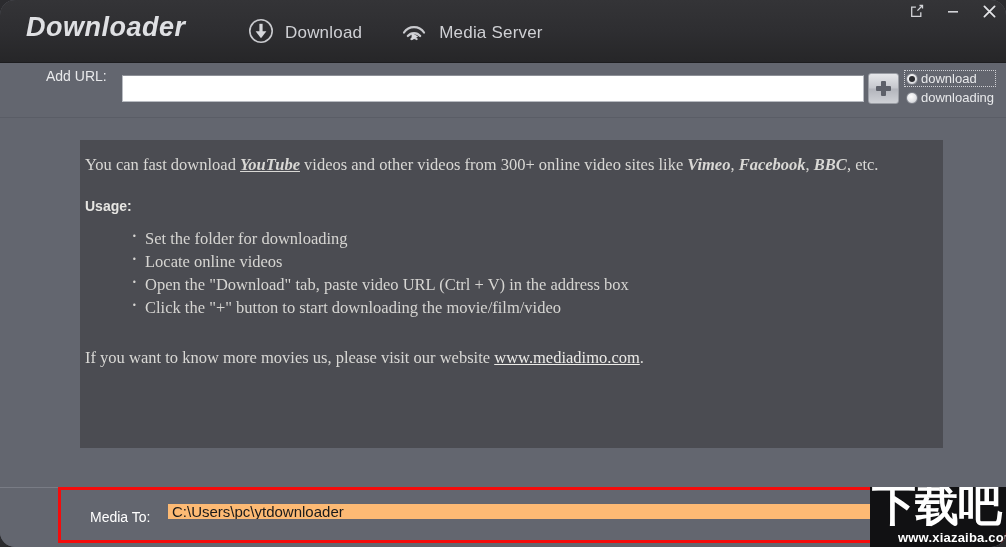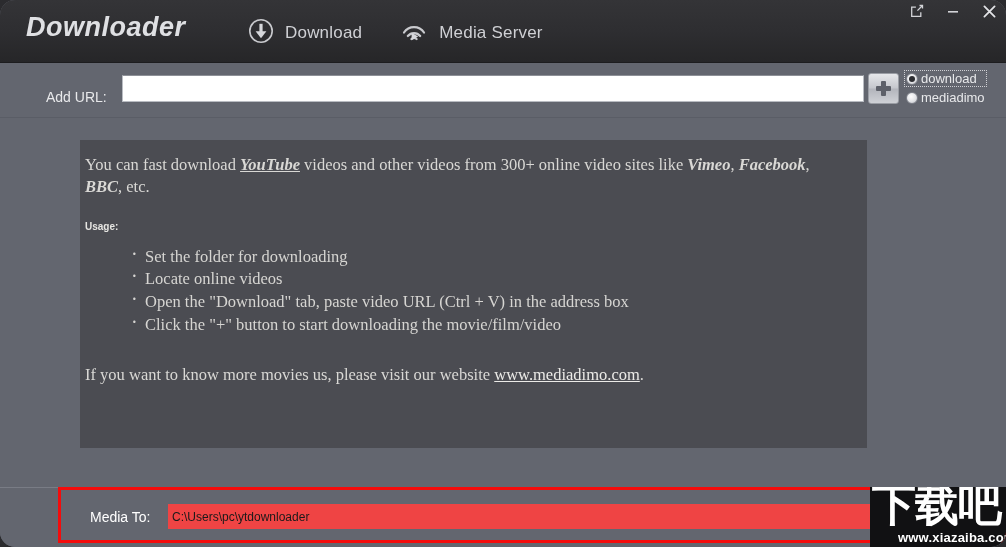--- a/index.html
+++ b/index.html
@@ -74,21 +74,21 @@
   .urlbar {
     position: absolute;
     left: 0; top: 63px;
     width: 1006px; height: 55px;
     background: #63666f;
     box-sizing: border-box;
     border-bottom: 1px solid #5a5d66;
   }
   .url-label {
     position: absolute;
-    left: 46px; top: 89px;
+    left: 46px; top: 68px;
     font-size: 14px;
     color: #e8e9eb;
   }
   .url-input {
     position: absolute;
     left: 122px; top: 75px;
     width: 742px; height: 27px;
     background: #ffffff;
     border: 1px solid #b9bcc2;
     border-top-color: #8d9097;
@@ -155,21 +155,21 @@
   .radio-label {
     font-size: 13px;
     color: #e8e9eb;
     white-space: nowrap;
   }
 
   
   .panel {
     position: absolute;
     left: 80px; top: 140px;
-    width: 787px; height: 308px;
+    width: 863px; height: 308px;
     background: #4b4c52;
     box-sizing: border-box;
     color: #d8d7d4;
   }
   .panel-inner {
     padding: 14px 20px 0 5px;
   }
   .serif {
     font-family: "Liberation Serif", "DejaVu Serif", serif;
   }
@@ -184,21 +184,21 @@
     font-weight: bold;
     font-style: italic;
   }
   .intro b.biu {
     font-weight: bold;
     font-style: italic;
     text-decoration: underline;
   }
   .usage-head {
     font-family: "Liberation Sans", sans-serif;
-    font-size: 10px;
+    font-size: 14px;
     font-weight: bold;
     color: #e6e5e2;
     margin-top: 22px;
   }
   ul.steps {
     list-style: none;
     margin: 14px 0 0 0;
     padding: 0 0 0 46px;
     font-size: 16.5px;
     line-height: 1.33;
@@ -243,25 +243,25 @@
   }
   .save-label {
     position: absolute;
     left: 90px; top: 509px;
     font-size: 14px;
     color: #ffffff;
   }
   .save-input {
     position: absolute;
     left: 168px; top: 504px;
-    width: 703px; height: 25px;
-    background: #ef4444;
+    width: 703px; height: 15px;
+    background: #fdba74;
     border: none;
     box-sizing: border-box;
-    font-size: 12px;
+    font-size: 15px;
     color: #1a1a1a;
     padding: 0 4px;
     outline: none;
     font-family: "Liberation Sans", sans-serif;
   }
 
   
   .annot-box {
     position: absolute;
     left: 58px; top: 487px;
@@ -363,21 +363,21 @@
 
   <div class="radios">
     <div class="radio-row focused">
       <span class="radio-mark">
           <span class="dot"></span>
         </span>
       <span class="radio-label">download</span>
     </div>
     <div class="radio-row">
       <span class="radio-mark"></span>
-      <span class="radio-label">mediadimo</span>
+      <span class="radio-label">downloading</span>
     </div>
   </div>
 
   <div class="panel">
     <div class="panel-inner">
       <p class="intro serif">
         <span>You can fast download </span><b class="biu">YouTube</b><span> videos and other videos from 300+ online video sites like </span><b class="bi">Vimeo</b><span>, </span><b class="bi">Facebook</b><span>, </span><b class="bi">BBC</b><span>, etc.</span>
       </p>
 
       <div class="usage-head">Usage:</div>

